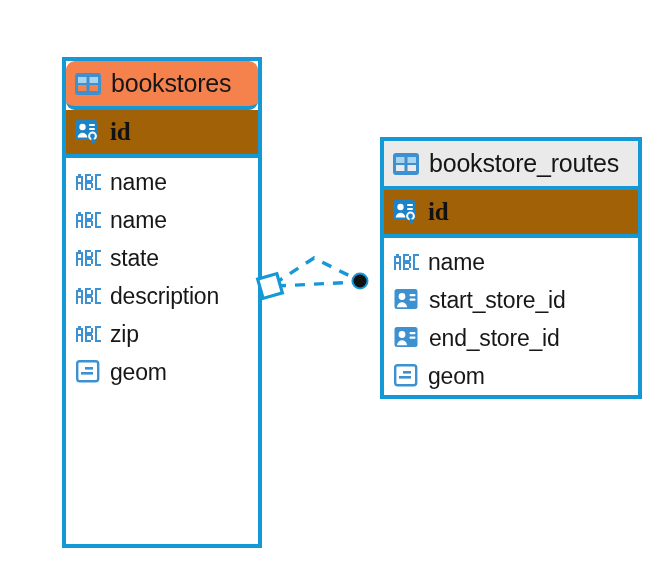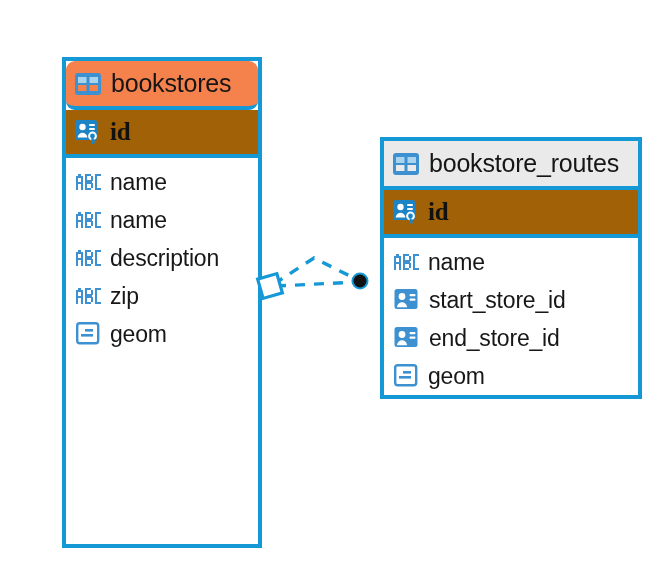--- a/index.html
+++ b/index.html
@@ -173,20 +173,32 @@
               <path d="M19 16 V0 h6 v2 h-4 v12 h4 v2z"></path>
             </g>
           </svg>
         </span>
         <span class="field-label">name</span>
       </div>
 
 
 
 
+      <div class="field-row">
+        <span class="icon icon-abc">
+          <svg viewBox="0 0 25 16" width="25" height="16" xmlns="http://www.w3.org/2000/svg">
+            <g fill="#3D91D1">
+              <path d="M0 16 V2 h2 V0 h3 V2 h2 V16 H5 V10 H2 V16z M2 8 h3 V4 H2z"></path>
+              <path d="M9 16 V0 h6 v2 h2 v5 h-1 v2 h1 v5 h-2 v2z M11 6 h4 V2 h-4z M11 14 h4 v-4 h-4z"></path>
+              <path d="M19 16 V0 h6 v2 h-4 v12 h4 v2z"></path>
+            </g>
+          </svg>
+        </span>
+        <span class="field-label">state</span>
+      </div>
 
       <div class="field-row">
         <span class="icon icon-abc">
           <svg viewBox="0 0 25 16" width="25" height="16" xmlns="http://www.w3.org/2000/svg">
             <g fill="#3D91D1">
               <path d="M0 16 V2 h2 V0 h3 V2 h2 V16 H5 V10 H2 V16z M2 8 h3 V4 H2z"></path>
               <path d="M9 16 V0 h6 v2 h2 v5 h-1 v2 h1 v5 h-2 v2z M11 6 h4 V2 h-4z M11 14 h4 v-4 h-4z"></path>
               <path d="M19 16 V0 h6 v2 h-4 v12 h4 v2z"></path>
             </g>
           </svg>

